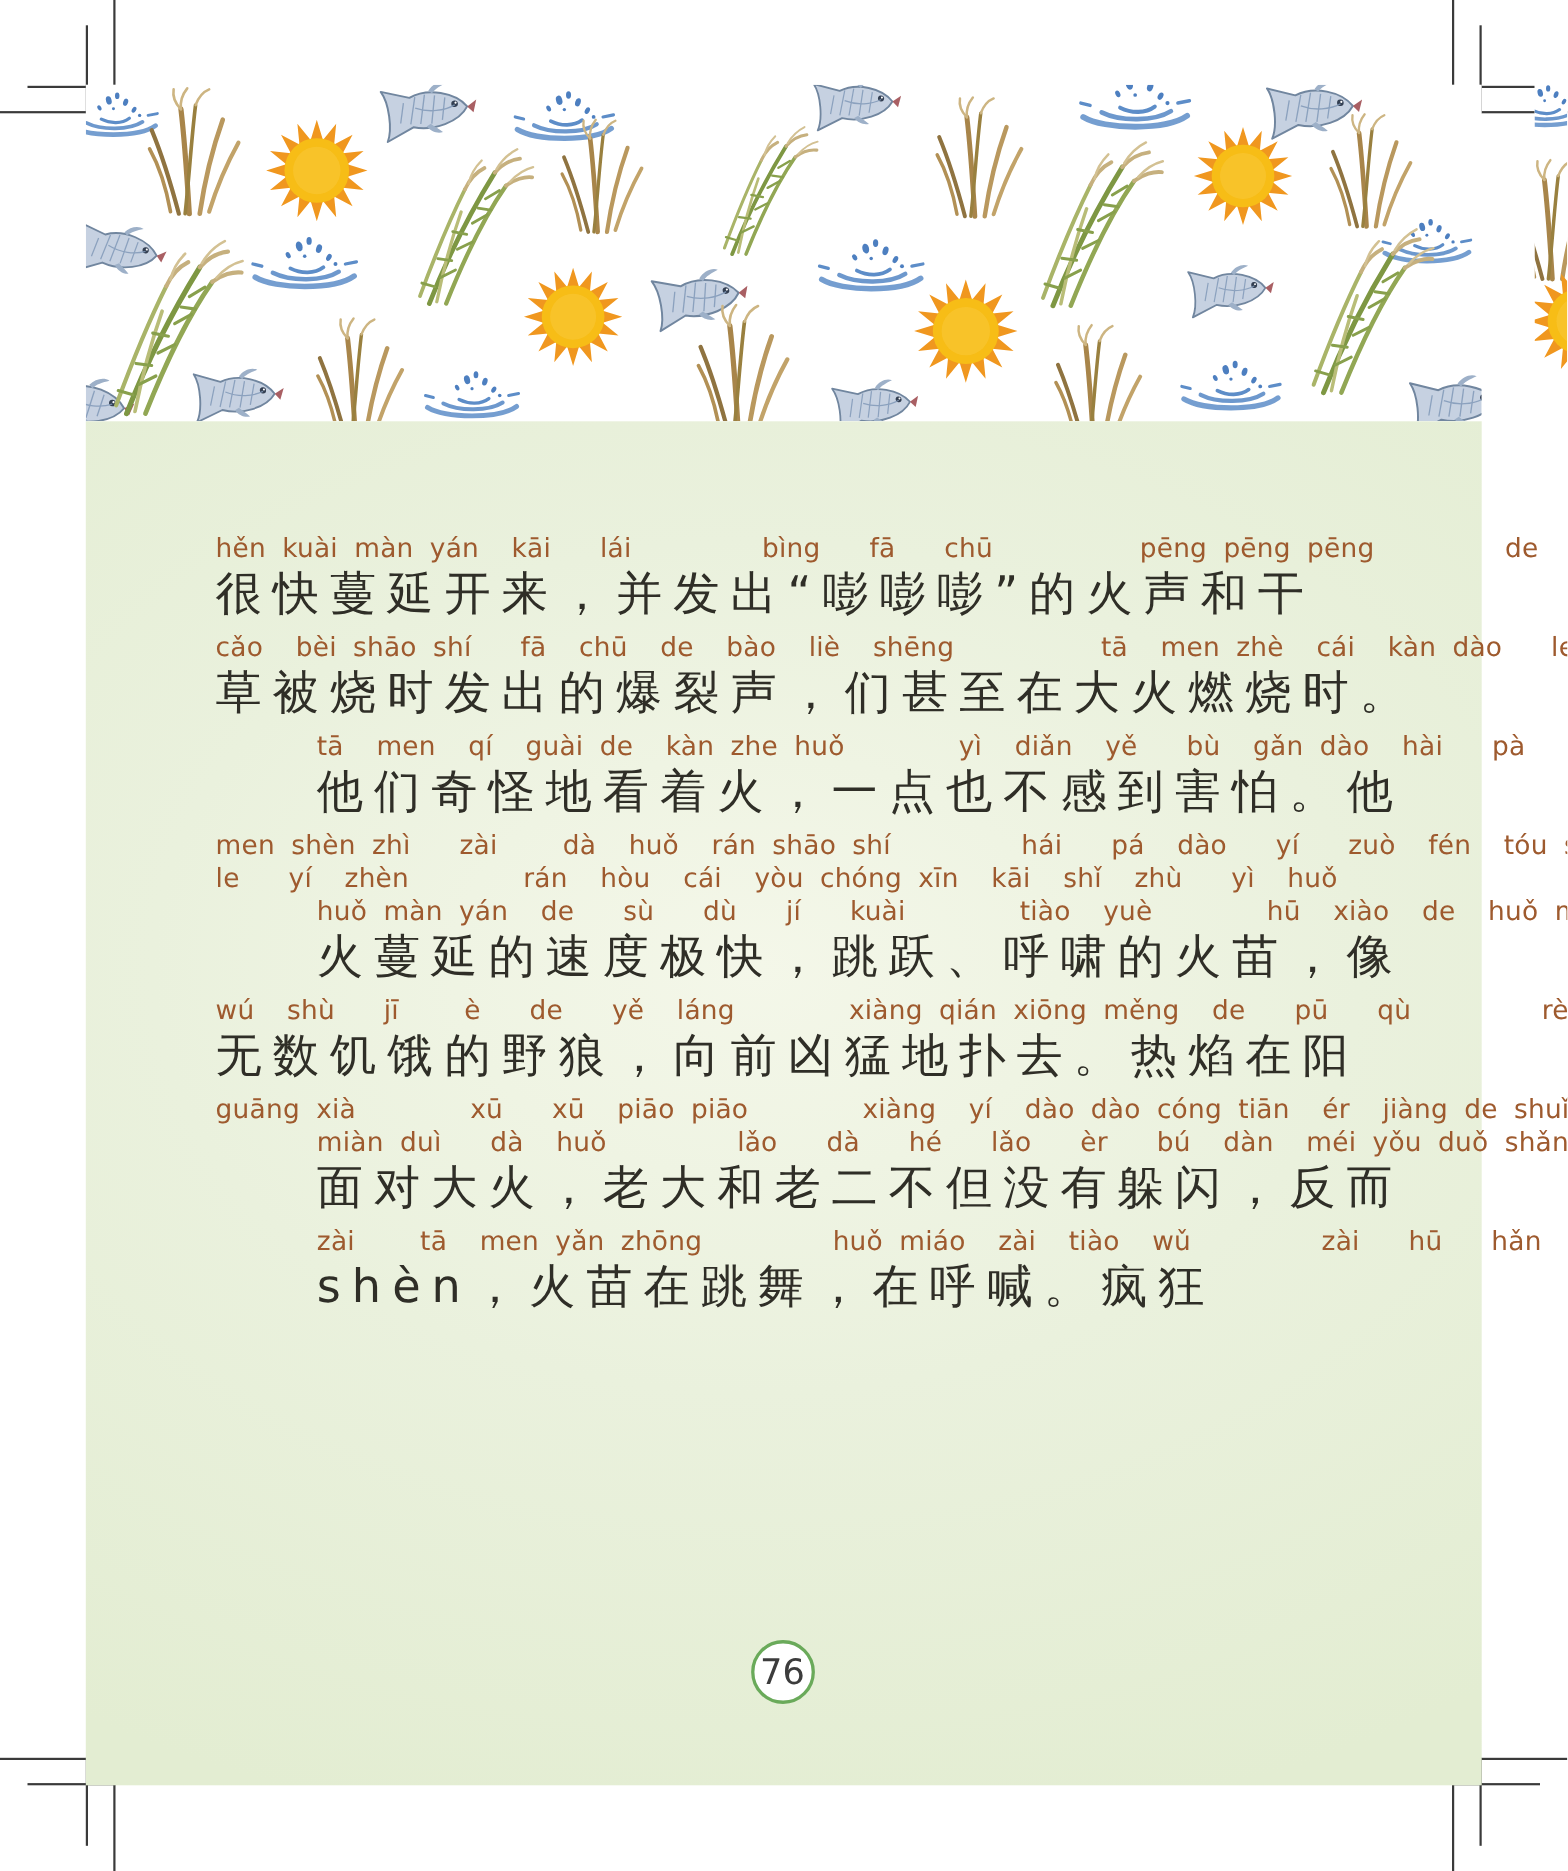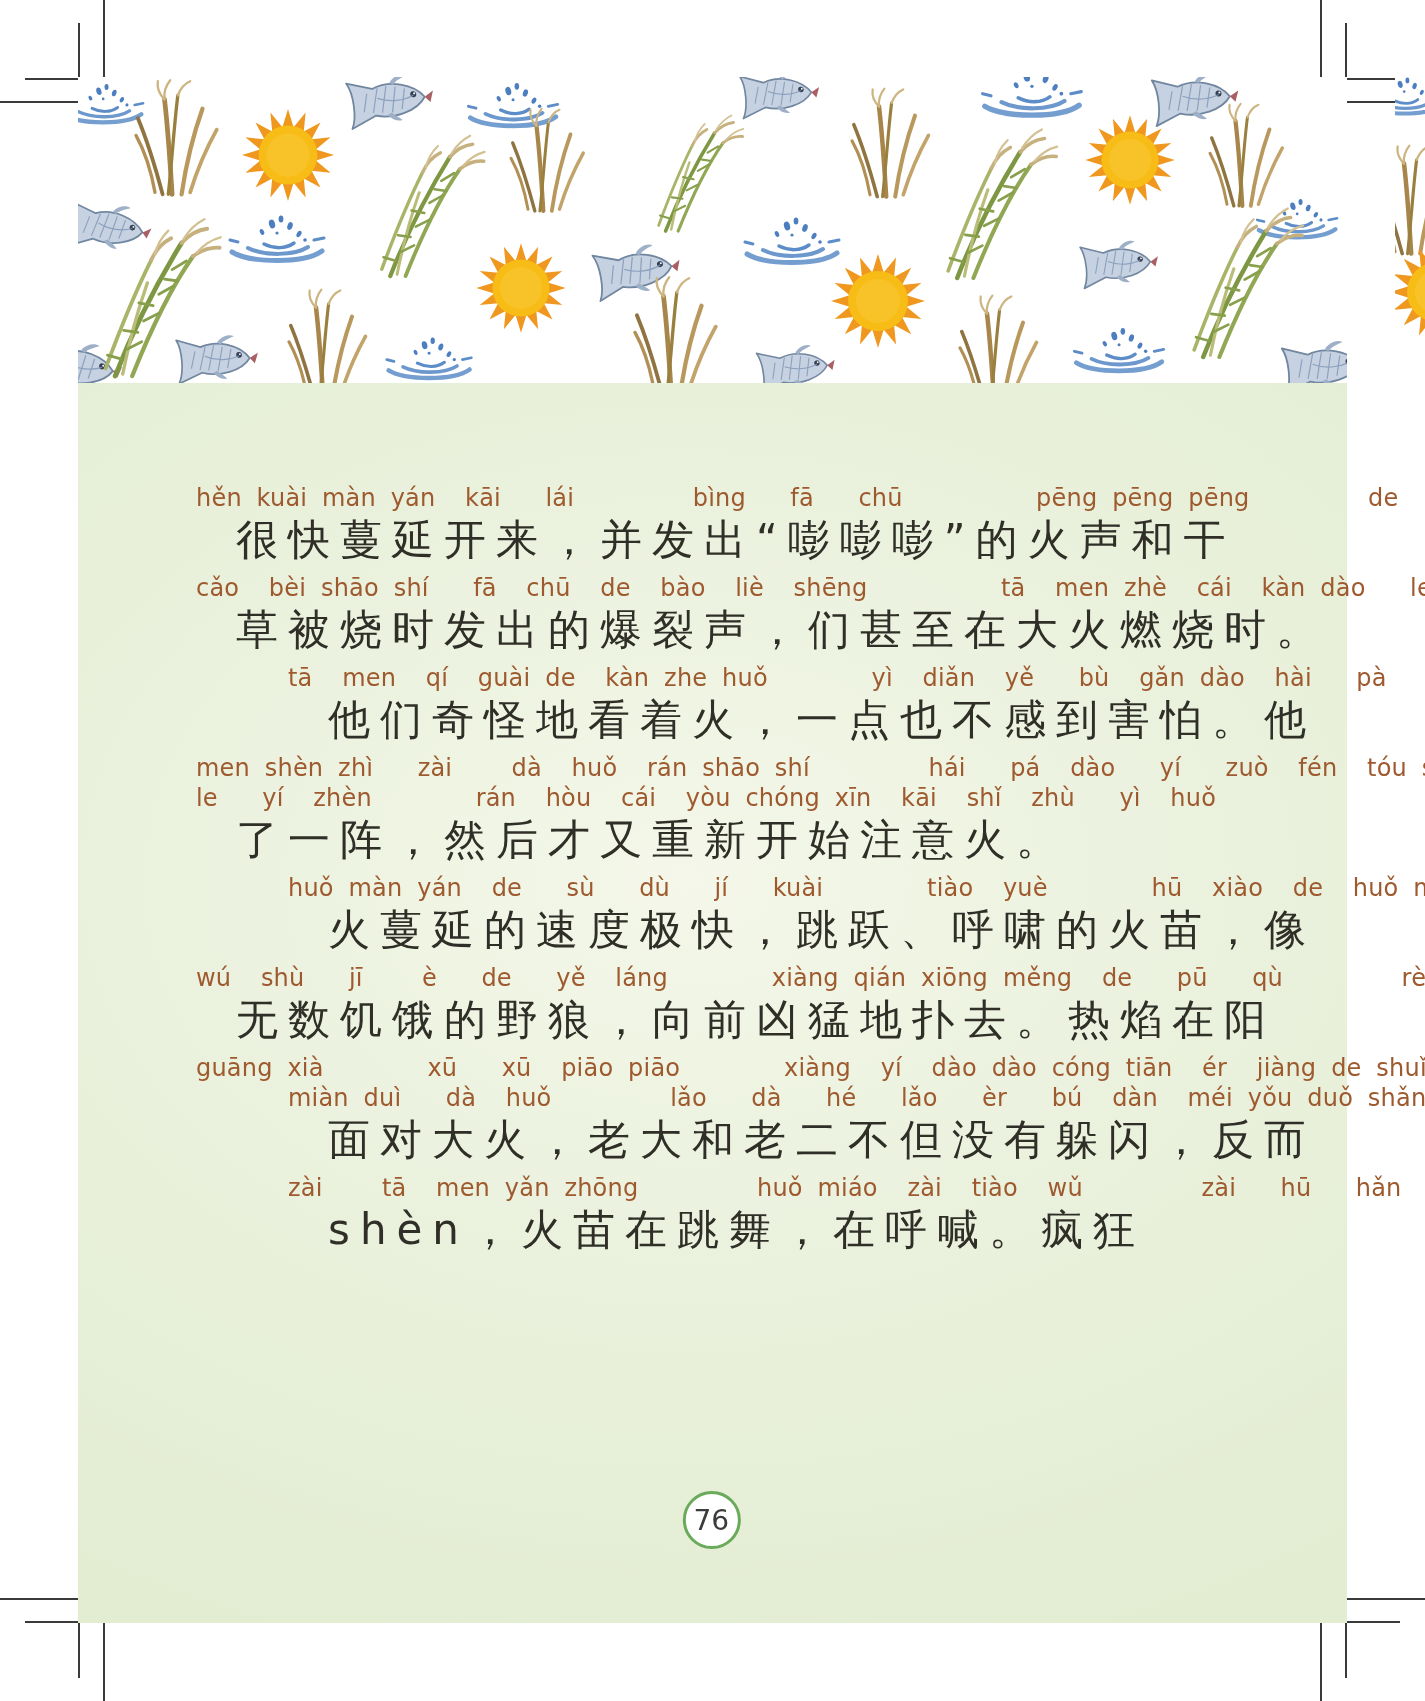--- a/index.html
+++ b/index.html
@@ -25,27 +25,27 @@
   
   .content-box{position:absolute;left:78px;top:383px;width:1269px;height:1240px;
     background:radial-gradient(90% 65% at 48% 40%, #f4f7e9 0%, #eaf1dd 48%, #e3edd2 100%);}
 
   .text-block{position:absolute;left:118px;right:100px;top:100px;}
   .line{margin:0;}
   .line.indent{padding-left:92px;}
   .pinyin{font-size:24px;line-height:30px;height:30px;color:#9e5a2e;white-space:pre;
           word-spacing:7px;letter-spacing:0.2px;font-family:"DejaVu Sans",sans-serif;}
   .hanzi{font-size:42px;line-height:54px;height:54px;margin-bottom:6px;color:#2f2e27;
-         letter-spacing:10px;white-space:pre;font-family:"DejaVu Sans","DejaVu Serif",sans-serif;margin-left:40px;}
+         letter-spacing:10px;white-space:pre;font-family:"DejaVu Sans","DejaVu Serif",sans-serif;}
 
   
   .pagenum{position:absolute;top:1108px;left:50%;transform:translateX(-52%);
     width:58px;height:58px;border-radius:50%;background:#ffffff;border:3px solid #6aaa5a;
     box-sizing:border-box;display:flex;align-items:center;justify-content:center;
-    font-size:28px;color:#3c3c3c;}
+    font-size:32px;color:#3c3c3c;}
 </style>
 </head>
 <body>
 
 <div class="page">
 
   <div class="crop tl-a"></div>
   <div class="crop tl-b"></div>
   <div class="crop tr-a"></div>
   <div class="crop tr-b"></div>
@@ -199,21 +199,20 @@
       </div>
       <div class="line indent">
         <div class="pinyin">tā  men  qí  guài de  kàn zhe huǒ       yì  diǎn  yě   bù  gǎn dào  hài   pà        tā</div>
         <div class="hanzi">他们奇怪地看着火，一点也不感到害怕。他</div>
       </div>
       <div class="line">
         <div class="pinyin">men shèn zhì   zài    dà  huǒ  rán shāo shí        hái   pá  dào   yí   zuò  fén  tóu shang wán shuǎ</div>
       </div>
       <div class="line">
         <div class="pinyin">le   yí  zhèn       rán  hòu  cái  yòu chóng xīn  kāi  shǐ  zhù   yì  huǒ</div>
-        <div class="hanzi">了一阵，然后才又重新开始注意火。</div>
       </div>
       <div class="line indent">
         <div class="pinyin">huǒ màn yán  de   sù   dù   jí   kuài       tiào  yuè       hū  xiào  de  huǒ miáo       xiàng</div>
         <div class="hanzi">火蔓延的速度极快，跳跃、呼啸的火苗，像</div>
       </div>
       <div class="line">
         <div class="pinyin">wú  shù   jī    è   de   yě  láng       xiàng qián xiōng měng  de   pū   qù        rè  yàn  zài  yáng</div>
         <div class="hanzi">无数饥饿的野狼，向前凶猛地扑去。热焰在阳</div>
       </div>
       <div class="line">

